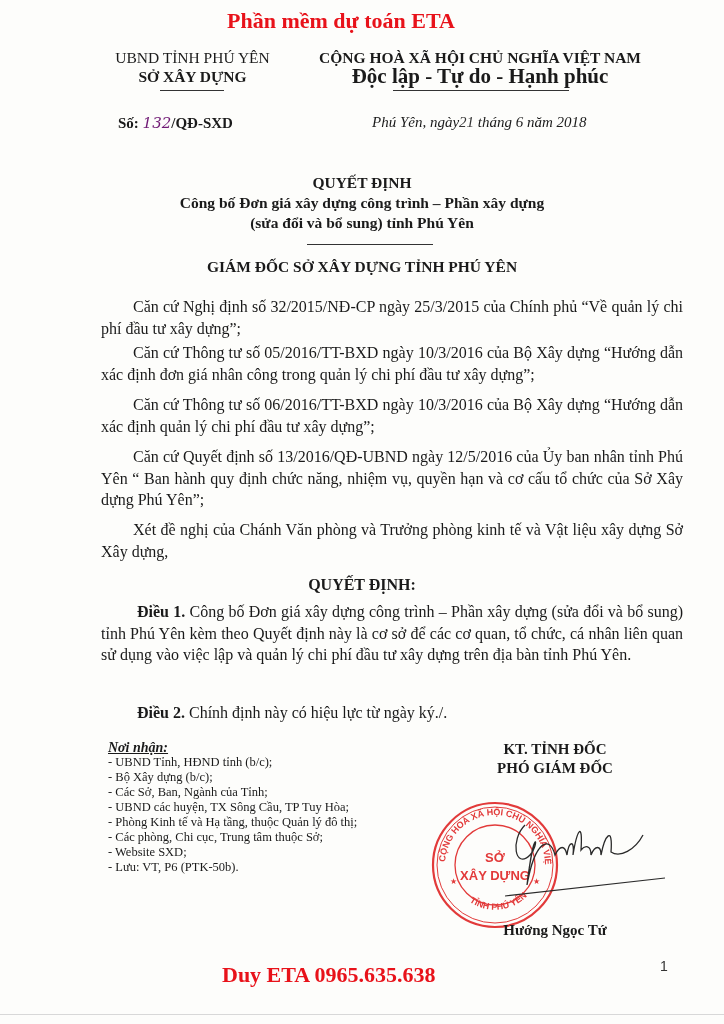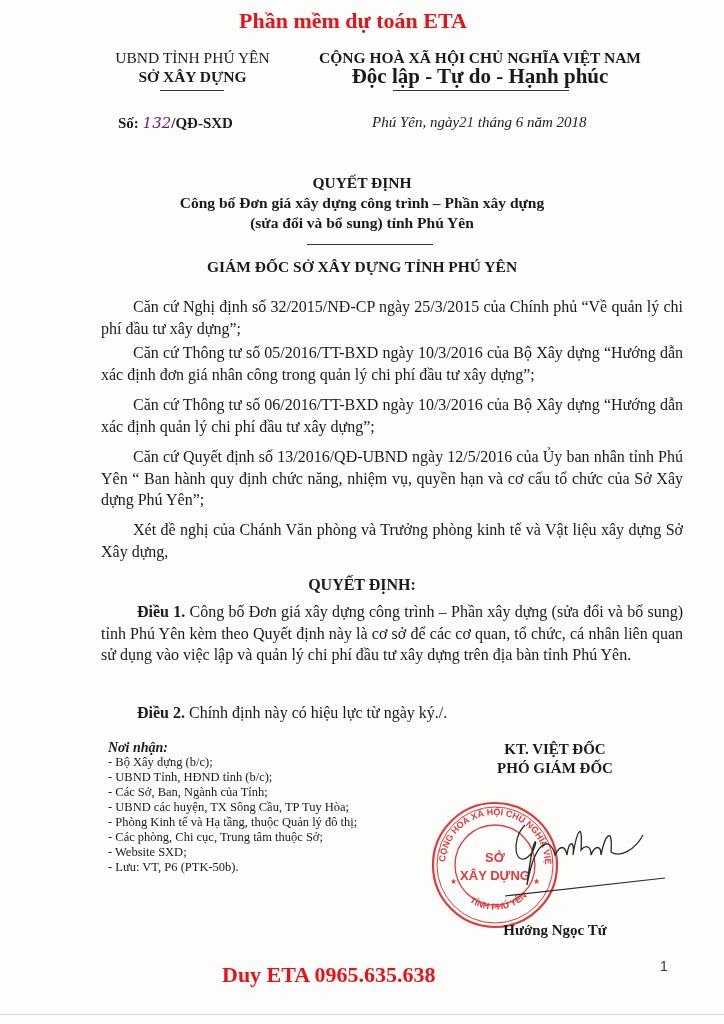--- a/index.html
+++ b/index.html
@@ -16,32 +16,32 @@
   .doc-no { left: 118px; top: 114px; font-size: 15px; font-weight: bold; }
   .doc-no .hand { font-family: "DejaVu Serif", serif; font-style: italic; font-weight: normal; color: #701a75; }
   .doc-date { left: 372px; top: 114px; font-size: 15px; font-style: italic; }
   .doc-date .hand { font-style: italic; color: #333; }
   .title-block { left: 100px; top: 173px; width: 524px; text-align: center; font-weight: bold; font-size: 15.5px; line-height: 20px; }
   .authority { left: 100px; top: 258px; width: 524px; text-align: center; font-weight: bold; font-size: 15.5px; }
   .para { left: 101px; width: 582px; font-size: 16px; line-height: 21.5px; text-align: justify; text-indent: 32px; }
   .decide { left: 100px; top: 576px; width: 524px; text-align: center; font-weight: bold; font-size: 16px; }
   .art-label { font-weight: bold; }
   .recipients { left: 108px; top: 740px; font-size: 12.5px; line-height: 15px; }
-  .recipients .rtitle { font-weight: bold; font-style: italic; font-size: 14px; }
+  .recipients .rtitle { font-weight: bold; font-style: italic; font-size: 14px; text-decoration: underline; }
   .sign-block { left: 440px; top: 740px; width: 230px; text-align: center; font-weight: bold; font-size: 15px; line-height: 19px; }
   .signer { left: 440px; top: 922px; width: 230px; text-align: center; font-weight: bold; font-size: 15px; }
   .page-num { left: 660px; top: 958px; font-family: "Liberation Sans", sans-serif; font-size: 14px; color: #333; }
   .bottom-rule { left: 0; top: 1014px; width: 724px; height: 1px; background: #d8d8d8; }
   .stamp { left: 430px; top: 800px; width: 130px; height: 130px; }
   .sig { left: 505px; top: 800px; width: 160px; height: 100px; }
 </style>
 </head>
 <body>
 
-<div class="abs red-banner center" style="left:12px;top:8px;width:654px;padding-left:28px;">Phần mềm dự toán ETA</div>
+<div class="abs red-banner center" style="left:0;top:8px;width:654px;padding-left:28px;">Phần mềm dự toán ETA</div>
 
 <div class="abs hdr-left">
   <div>UBND TỈNH PHÚ YÊN</div>
   <div class="bold">SỞ XÂY DỰNG</div>
 </div>
 <div class="rule" style="left:160px;top:90px;width:64px;"></div>
 
 <div class="abs hdr-right">
   <div>CỘNG HOÀ XÃ HỘI CHỦ NGHĨA VIỆT NAM</div>
   <div class="sub">Độc lập - Tự do - Hạnh phúc</div>
@@ -70,32 +70,32 @@
 <p class="abs para" style="top:446px;">Căn cứ Quyết định số 13/2016/QĐ-UBND ngày 12/5/2016 của Ủy ban nhân tỉnh Phú Yên “ Ban hành quy định chức năng, nhiệm vụ, quyền hạn và cơ cấu tổ chức của Sở Xây dựng Phú Yên”;</p>
 <p class="abs para" style="top:519px;">Xét đề nghị của Chánh Văn phòng và Trưởng phòng kinh tế và Vật liệu xây dựng Sở Xây dựng,</p>
 
 <div class="abs decide">QUYẾT ĐỊNH:</div>
 
 <p class="abs para" style="top:601px;text-indent:36px;"><span class="art-label">Điều 1.</span><span> Công bố Đơn giá xây dựng công trình – Phần xây dựng (sửa đổi và bổ sung) tỉnh Phú Yên kèm theo Quyết định này là cơ sở để các cơ quan, tổ chức, cá nhân liên quan sử dụng vào việc lập và quản lý chi phí đầu tư xây dựng trên địa bàn tỉnh Phú Yên.</span></p>
 <p class="abs para" style="top:702px;text-indent:36px;"><span class="art-label">Điều 2.</span><span> Chính định này có hiệu lực từ ngày ký./.</span></p>
 
 <div class="abs recipients">
   <div class="rtitle">Nơi nhận:</div>
+  <div>- UBND Tỉnh, HĐND tỉnh (b/c);</div>
   <div>- Bộ Xây dựng (b/c);</div>
-  <div>- UBND Tỉnh, HĐND tỉnh (b/c);</div>
   <div>- Các Sở, Ban, Ngành của Tỉnh;</div>
   <div>- UBND các huyện, TX Sông Cầu, TP Tuy Hòa;</div>
   <div>- Phòng Kinh tế và Hạ tầng, thuộc Quản lý đô thị;</div>
   <div>- Các phòng, Chi cục, Trung tâm thuộc Sở;</div>
   <div>- Website SXD;</div>
   <div>- Lưu: VT, P6 (PTK-50b).</div>
 </div>
 
 <div class="abs sign-block">
-  <div>KT. VIỆT ĐỐC</div>
+  <div>KT. TỈNH ĐỐC</div>
   <div>PHÓ GIÁM ĐỐC</div>
 </div>
 
 <svg class="abs stamp" viewBox="0 0 130 130">
   <defs>
     <path id="ringTop" d="M 65 65 m -50 0 a 50 50 0 1 1 100 0"></path>
     <path id="ringBot" d="M 22 78 a 45 45 0 0 0 86 0"></path>
   </defs>
   <circle cx="65" cy="65" r="62" fill="none" stroke="#e23a3a" stroke-width="2.2"></circle>
   <circle cx="65" cy="65" r="58" fill="none" stroke="#e23a3a" stroke-width="1"></circle>

